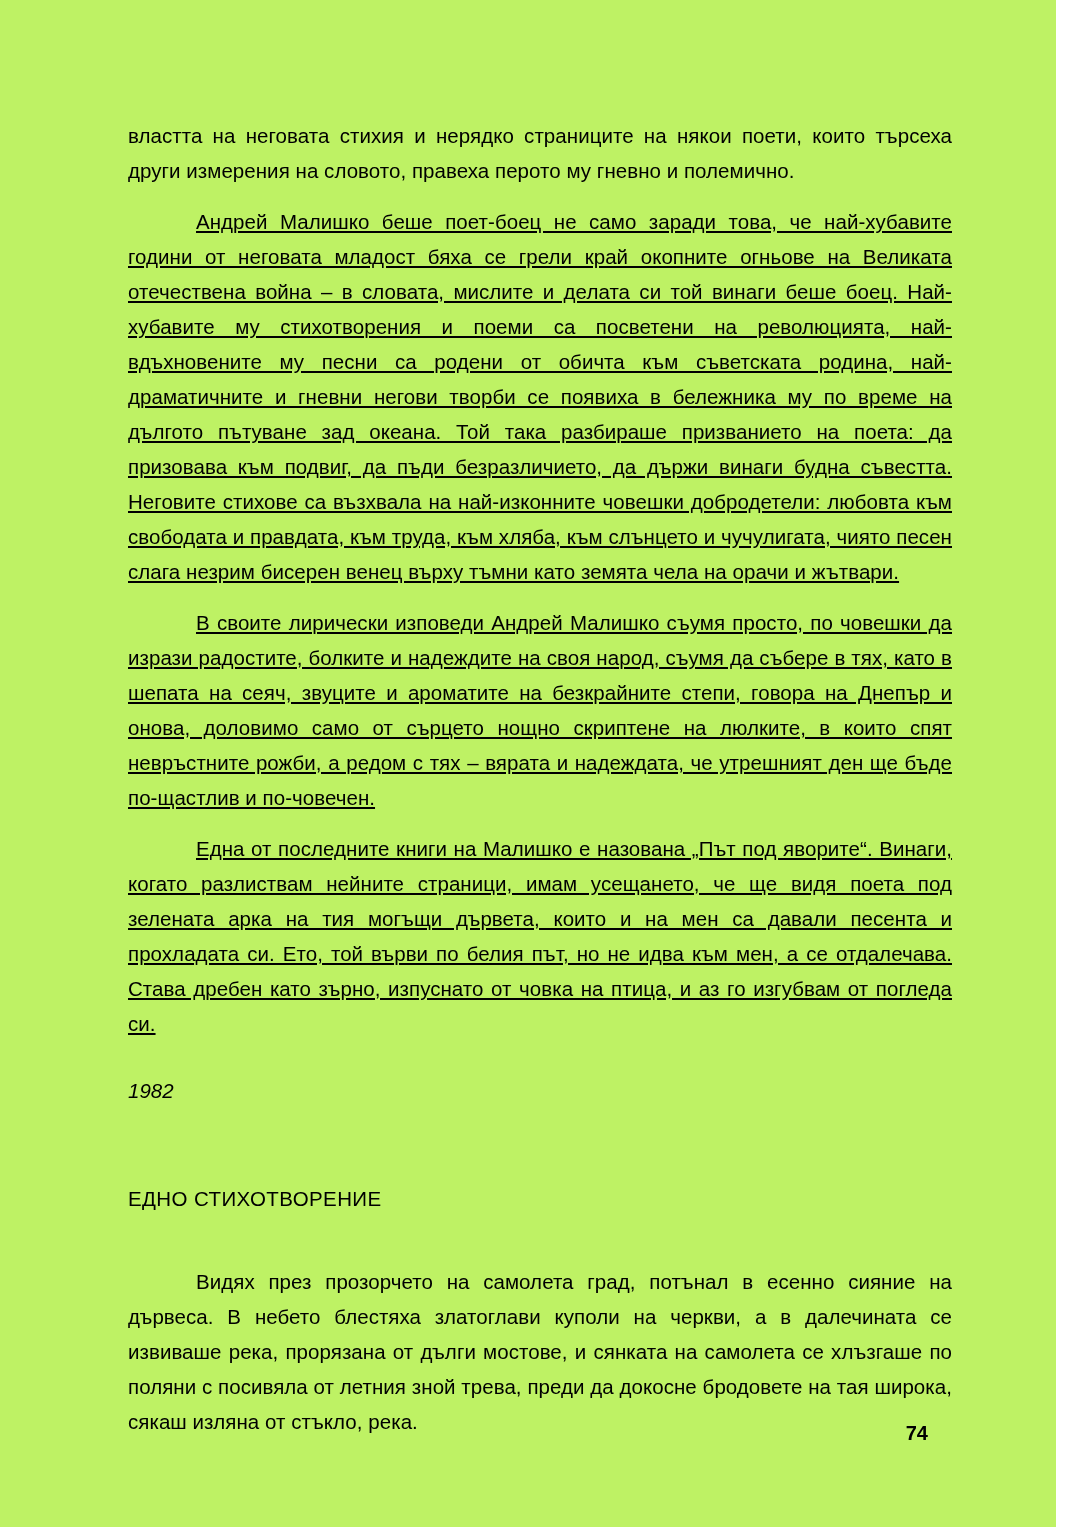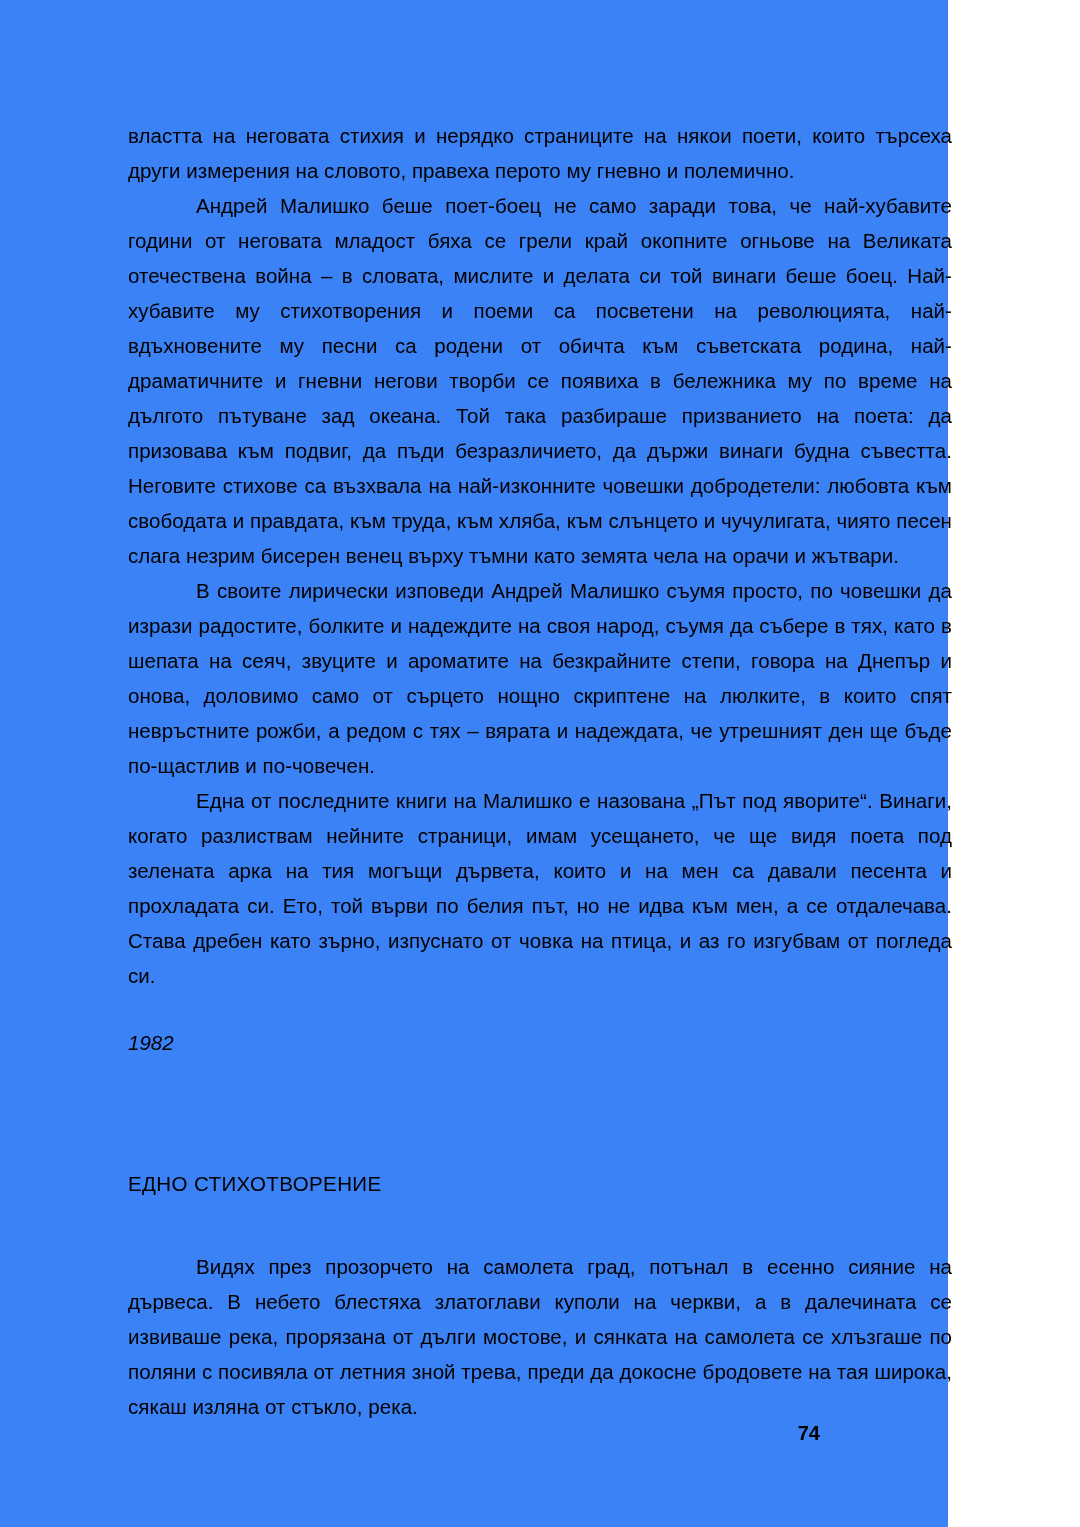--- a/index.html
+++ b/index.html
@@ -8,50 +8,52 @@
     background: #ffffff;
   }
   body {
     width: 1080px;
     height: 1527px;
     font-family: "Liberation Sans", sans-serif;
     color: #000000;
   }
   .page {
     position: relative;
-    width: 948px;
+    width: 1056px;
     height: 1527px;
     box-sizing: border-box;
     padding: 118px 128px 12px 128px;
-    background: #3b82f6;
+    background: #bef264;
   }
   .content {
     width: 824px;
   }
   p.para {
     margin: 0 0 0 0;
     font-size: 20.5px;
     line-height: 35px;
     text-align: justify;
     text-justify: inter-word;
     letter-spacing: 0.05px;
   }
   p.para + p.para {
+    margin-top: 16px;
+    text-decoration: underline;
   }
   p.indent {
     text-indent: 68px;
   }
   .year {
     margin-top: 32px;
     font-size: 20.5px;
     line-height: 35px;
     font-style: italic;
   }
   .section-heading {
-    margin-top: 106px;
+    margin-top: 73px;
     font-size: 20.5px;
     line-height: 35px;
     letter-spacing: 0.4px;
   }
   .gap-after-heading {
     height: 48px;
   }
   .page-number {
     position: absolute;
     right: 128px;

